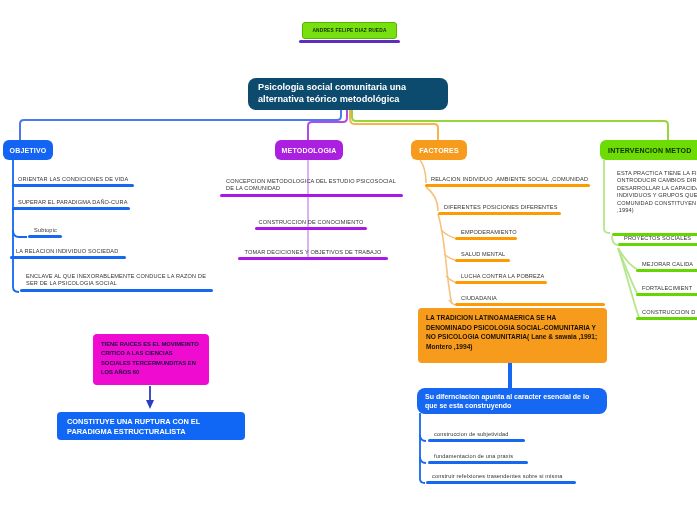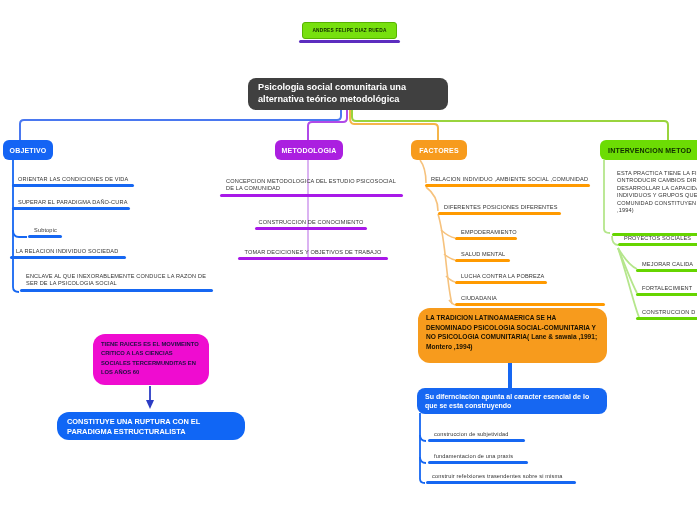--- a/index.html
+++ b/index.html
@@ -15,21 +15,21 @@
   .author{
     left:302px;top:22px;width:95px;height:17px;background:#77e00e;
     border:1px solid #57b400;border-radius:3px;color:#102b00;
     font-size:4.8px;font-weight:bold;display:flex;align-items:center;justify-content:center;
     white-space:nowrap;letter-spacing:.2px;
   }
   .author-underline{left:299px;top:40px;width:101px;height:3px;background:#5c2dbf;border-radius:2px;z-index:2;}
 
   
   .root{
-    left:248px;top:78px;width:200px;height:32px;background:#404040;border-radius:8px;
+    left:248px;top:78px;width:200px;height:32px;background:#0c4a6e;border-radius:8px;
     color:#ffffff;font-size:9.2px;font-weight:bold;line-height:1.3;
     padding:4px 10px;display:flex;align-items:center;
   }
 
   
   .branch{
     height:20px;border-radius:6px;color:#fff;font-weight:bold;font-size:7px;
     display:flex;align-items:center;justify-content:center;white-space:nowrap;
     padding:0 6px;letter-spacing:.2px;
   }
@@ -43,21 +43,21 @@
   .leaf-label{font-size:5.6px;color:#333;padding:0 0 1.5px 6px;white-space:nowrap;letter-spacing:.15px;}
   .leaf .u{height:3px;border-radius:2px;}
   .wrap .leaf-label{white-space:normal;line-height:1.3;}
   .center .leaf-label{text-align:center;padding-left:0;}
   .c-blue .u{background:#1667f2;}
   .c-purple .u{background:#a818e8;}
   .c-orange .u{background:#ff9a00;}
   .c-green .u{background:#66d500;}
 
   
-  .notebox{position:absolute;z-index:2;box-sizing:border-box;border-radius:12px;font-weight:bold;}
+  .notebox{position:absolute;z-index:2;box-sizing:border-box;border-radius:4px;font-weight:bold;}
   .tradicion{left:418px;top:308px;width:189px;height:55px;background:#f79b1d;color:#1a1200;
     font-size:6.6px;line-height:1.45;padding:5px 8px;}
   .diferenciacion{left:417px;top:388px;width:190px;height:26px;background:#1667f2;color:#fff;
     font-size:7px;line-height:1.35;padding:4px 8px;border-radius:8px;}
   .raices{left:93px;top:334px;width:116px;height:51px;background:#ef0cd0;color:#1c1040;
     font-size:5.8px;line-height:1.6;padding:6px 8px;}
   .ruptura{left:57px;top:412px;width:188px;height:28px;background:#1066f5;color:#fff;
     font-size:7.4px;line-height:1.35;padding:5px 10px;}
 
   

